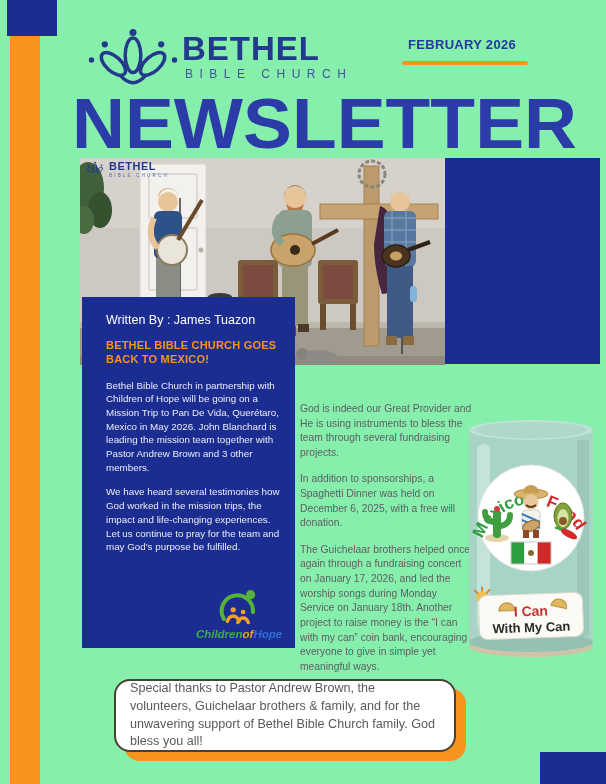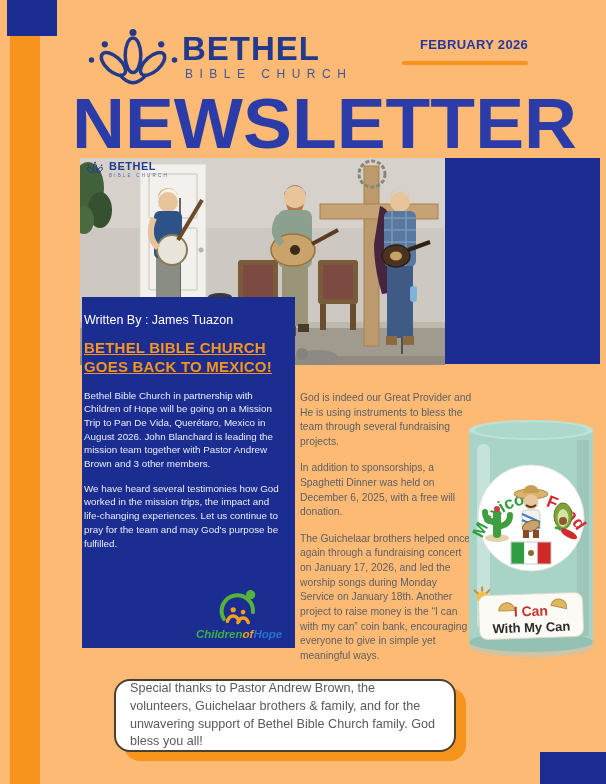--- a/index.html
+++ b/index.html
@@ -1,54 +1,54 @@
 <!DOCTYPE html>
 <html><head>
 <meta charset="utf-8">
 <style>
   html,body{margin:0;padding:0;background:#ffffff;}
-  #page{position:relative;width:606px;height:784px;background:#fdba74;overflow:hidden;
+  #page{position:relative;width:606px;height:784px;background:#86efac;overflow:hidden;
         font-family:"Liberation Sans",sans-serif;}
   .abs{position:absolute;}
 
   
   .orange-bar{left:10px;top:26px;width:30px;height:758px;background:#f7941d;}
   .corner-square{left:7px;top:0;width:50px;height:36px;background:#1b2d91;}
 
   
   .logo-icon{left:86px;top:26px;width:94px;height:68px;}
   .brand-name{left:182px;top:30px;font-size:33px;font-weight:bold;color:#233a8c;letter-spacing:1px;}
   .brand-sub{left:185px;top:67px;font-size:12px;color:#44539b;letter-spacing:6.5px;font-weight:500;}
-  .issue-date{left:402px;top:37px;width:126px;text-align:right;font-size:13px;font-weight:bold;color:#2737a0;letter-spacing:.3px;}
+  .issue-date{left:390px;top:37px;width:126px;text-align:right;font-size:13px;font-weight:bold;color:#2737a0;letter-spacing:.3px;}
   .issue-underline{left:402px;top:61px;width:126px;height:4px;background:#f7941d;border-radius:2px;}
   .page-title-svg{left:72px;top:94px;width:510px;height:60px;}
   .page-title-svg text{font-family:"Liberation Sans",sans-serif;font-weight:bold;fill:#2b3ca8;}
 
   
   .photo{left:80px;top:158px;width:365px;height:207px;}
   .photo-side{left:445px;top:158px;width:155px;height:206px;background:#1b2d91;}
   .watermark{left:84px;top:161px;display:flex;align-items:flex-start;gap:3px;}
   .watermark .wm-text{line-height:1;}
   .wm-name{font-size:11px;font-weight:bold;color:#233a8c;letter-spacing:.5px;}
   .wm-sub{font-size:4.5px;color:#5a6aa8;letter-spacing:2.2px;margin-top:2px;}
 
   
   .panel{left:82px;top:297px;width:213px;height:351px;background:#1b2d91;box-sizing:border-box;
-         padding:16px 12px 12px 2px;color:#eef0fa;}
+         padding:16px 12px 12px 24px;color:#eef0fa;}
   .byline{font-size:12.5px;color:#ffffff;margin:0 0 12px 0;}
-  .article-title{font-size:15px;line-height:1.25;font-weight:bold;color:#f7941d;margin:0 0 12px 0;letter-spacing:.2px;text-decoration:underline;}
+  .article-title{font-size:11px;line-height:1.25;font-weight:bold;color:#f7941d;margin:0 0 12px 0;letter-spacing:.2px;}
   .panel p.body{font-size:9.8px;line-height:1.4;margin:0 0 11px 0;color:#e9ecf8;}
   .coh-logo{position:absolute;right:6px;bottom:8px;width:100px;text-align:center;}
   .coh-text{font-size:11.5px;font-weight:bold;font-style:italic;margin-top:-4px;}
   .coh-w1{color:#3fae49;margin-top:16px;} .coh-w2{color:#f2a024;} .coh-w3{color:#2a6fd4;}
 
   
   .fund-heading{left:300px;top:379px;width:230px;font-size:13.5px;font-weight:bold;color:#13203f;}
   .fund-bullet{display:inline-block;width:7px;height:7px;border-radius:50%;background:#2b3ca8;margin-right:5px;vertical-align:2px;}
-  .fund-col{left:300px;top:391px;width:172px;}
+  .fund-col{left:300px;top:402px;width:172px;}
   .fund-col p{font-size:10.3px;line-height:1.42;color:#5e5e63;margin:0 0 12px 0;}
 
   
   .can{left:455px;top:410px;width:150px;height:252px;}
 
   
   .thanks-box{left:114px;top:679px;width:342px;height:73px;background:#ffffff;border:2px solid #4a3f33;
               border-radius:16px;box-shadow:10px 9px 0 #f7941d;box-sizing:border-box;
               display:flex;align-items:center;padding:8px 14px;justify-content:flex-end;}
   .thanks-box p{font-size:12.6px;line-height:1.42;color:#5a5a5e;margin:0;}
@@ -199,21 +199,21 @@
       <div class="wm-name">BETHEL</div>
       <div class="wm-sub">BIBLE CHURCH</div>
     </div>
   </div>
 
   <div class="abs photo-side"></div>
 
   <div class="abs panel">
     <p class="byline">Written By : James Tuazon</p>
     <h2 class="article-title">BETHEL BIBLE CHURCH GOES BACK TO MEXICO!</h2>
-    <p class="body">Bethel Bible Church in partnership with Children of Hope will be going on a Mission Trip to Pan De Vida, Querétaro, Mexico in August 2026. John Blanchard is leading the mission team together with Pastor Andrew Brown and 3 other members.</p>
+    <p class="body">Bethel Bible Church in partnership with Children of Hope will be going on a Mission Trip to Pan De Vida, Querétaro, Mexico in May 2026. John Blanchard is leading the mission team together with Pastor Andrew Brown and 3 other members.</p>
     <p class="body">We have heard several testimonies how God worked in the mission trips, the impact and life-changing experiences. Let us continue to pray for the team and may God's purpose be fulfilled.</p>
     <div class="coh-logo">
       <svg width="58" height="40" viewBox="0 0 100 66">
         <path d="M24,52 A27,27 0 1 1 74,40" stroke="#55b23a" stroke-width="7" fill="none" stroke-linecap="round"></path>
         <circle cx="70" cy="10" r="8" fill="#55b23a"></circle>
         <path d="M30,56 A11,16 0 0 1 50,56" stroke="#f2a024" stroke-width="6" fill="none" stroke-linecap="round"></path>
         <path d="M48,58 A10,14 0 0 1 66,58" stroke="#f2a024" stroke-width="6" fill="none" stroke-linecap="round"></path>
         <circle cx="40" cy="36" r="4.5" fill="#f2a024"></circle>
         <circle cx="57" cy="40" r="4" fill="#f2a024"></circle>
       </svg>

